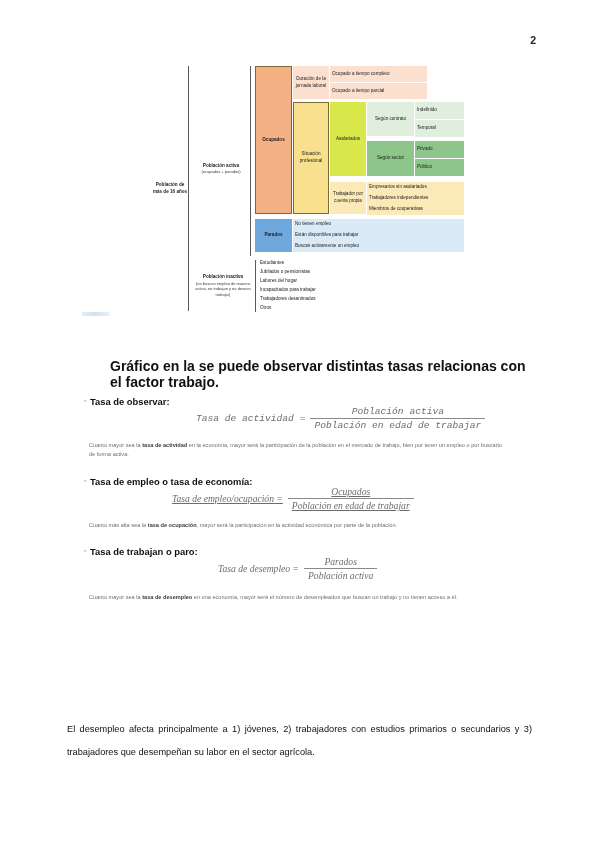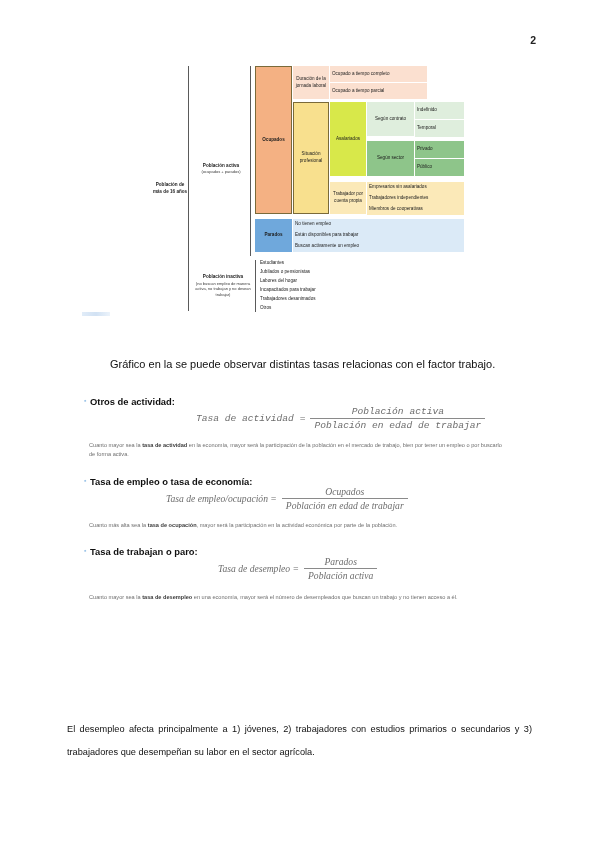--- a/index.html
+++ b/index.html
@@ -81,22 +81,23 @@
   .c-parados-body  { background: #dbeaf7; }
 
   .brd-dark { border: 0.5px solid #7a6a3a; }
 
   
   .intro {
     position: absolute;
     left: 110px;
     top: 358px;
     width: 430px;
-    font-size: 11px;
+    font-size: 14px;
     color: #111;
+    font-weight: bold;
   }
   .bullet {
     position: absolute;
     font-size: 9.4px;
     font-weight: bold;
     color: #111;
   }
   .bullet .dot {
     display: inline-block;
     width: 6px;
@@ -279,37 +280,37 @@
     <div class="cell left" style="left:106px; top:242px; width:120px; height:9px;">
       <span>Otros</span>
     </div>
   </div>
 
   <div class="watermark"></div>
 
   <div class="intro">Gráfico en la se puede observar distintas tasas relacionas con el factor trabajo.</div>
 
   <div class="bullet" style="left:84px; top:396px;">
-    <span class="dot">▪</span><span>Otros de actividad:</span>
+    <span class="dot">▪</span><span>Tasa de observar:</span>
   </div>
   <div class="formula" style="left:196px; top:406px;font-family:Liberation Mono, monospace;">
     <span class="lhs">Tasa de actividad =</span>
     <span class="frac">
       <span class="num">Población activa</span>
       <span class="den">Población en edad de trabajar</span>
     </span>
   </div>
   <div class="note-small" style="left:89px; top:441px;">
     <span>Cuanto mayor sea la </span><b>tasa de actividad</b><span> en la economía, mayor será la participación de la población en el mercado de trabajo, bien por tener un empleo o por buscarlo de forma activa.</span>
   </div>
 
   <div class="bullet" style="left:84px; top:476px;">
     <span class="dot">▪</span><span>Tasa de empleo o tasa de economía:</span>
   </div>
-  <div class="formula" style="left:166px; top:486px;">
+  <div class="formula" style="left:172px; top:486px;text-decoration:underline;">
     <span class="lhs">Tasa de empleo/ocupación =</span>
     <span class="frac">
       <span class="num">Ocupados</span>
       <span class="den">Población en edad de trabajar</span>
     </span>
   </div>
   <div class="note-small" style="left:89px; top:521px;">
     <span>Cuanto más alta sea la </span><b>tasa de ocupación</b><span>, mayor será la participación en la actividad económica por parte de la población.</span>
   </div>
 

